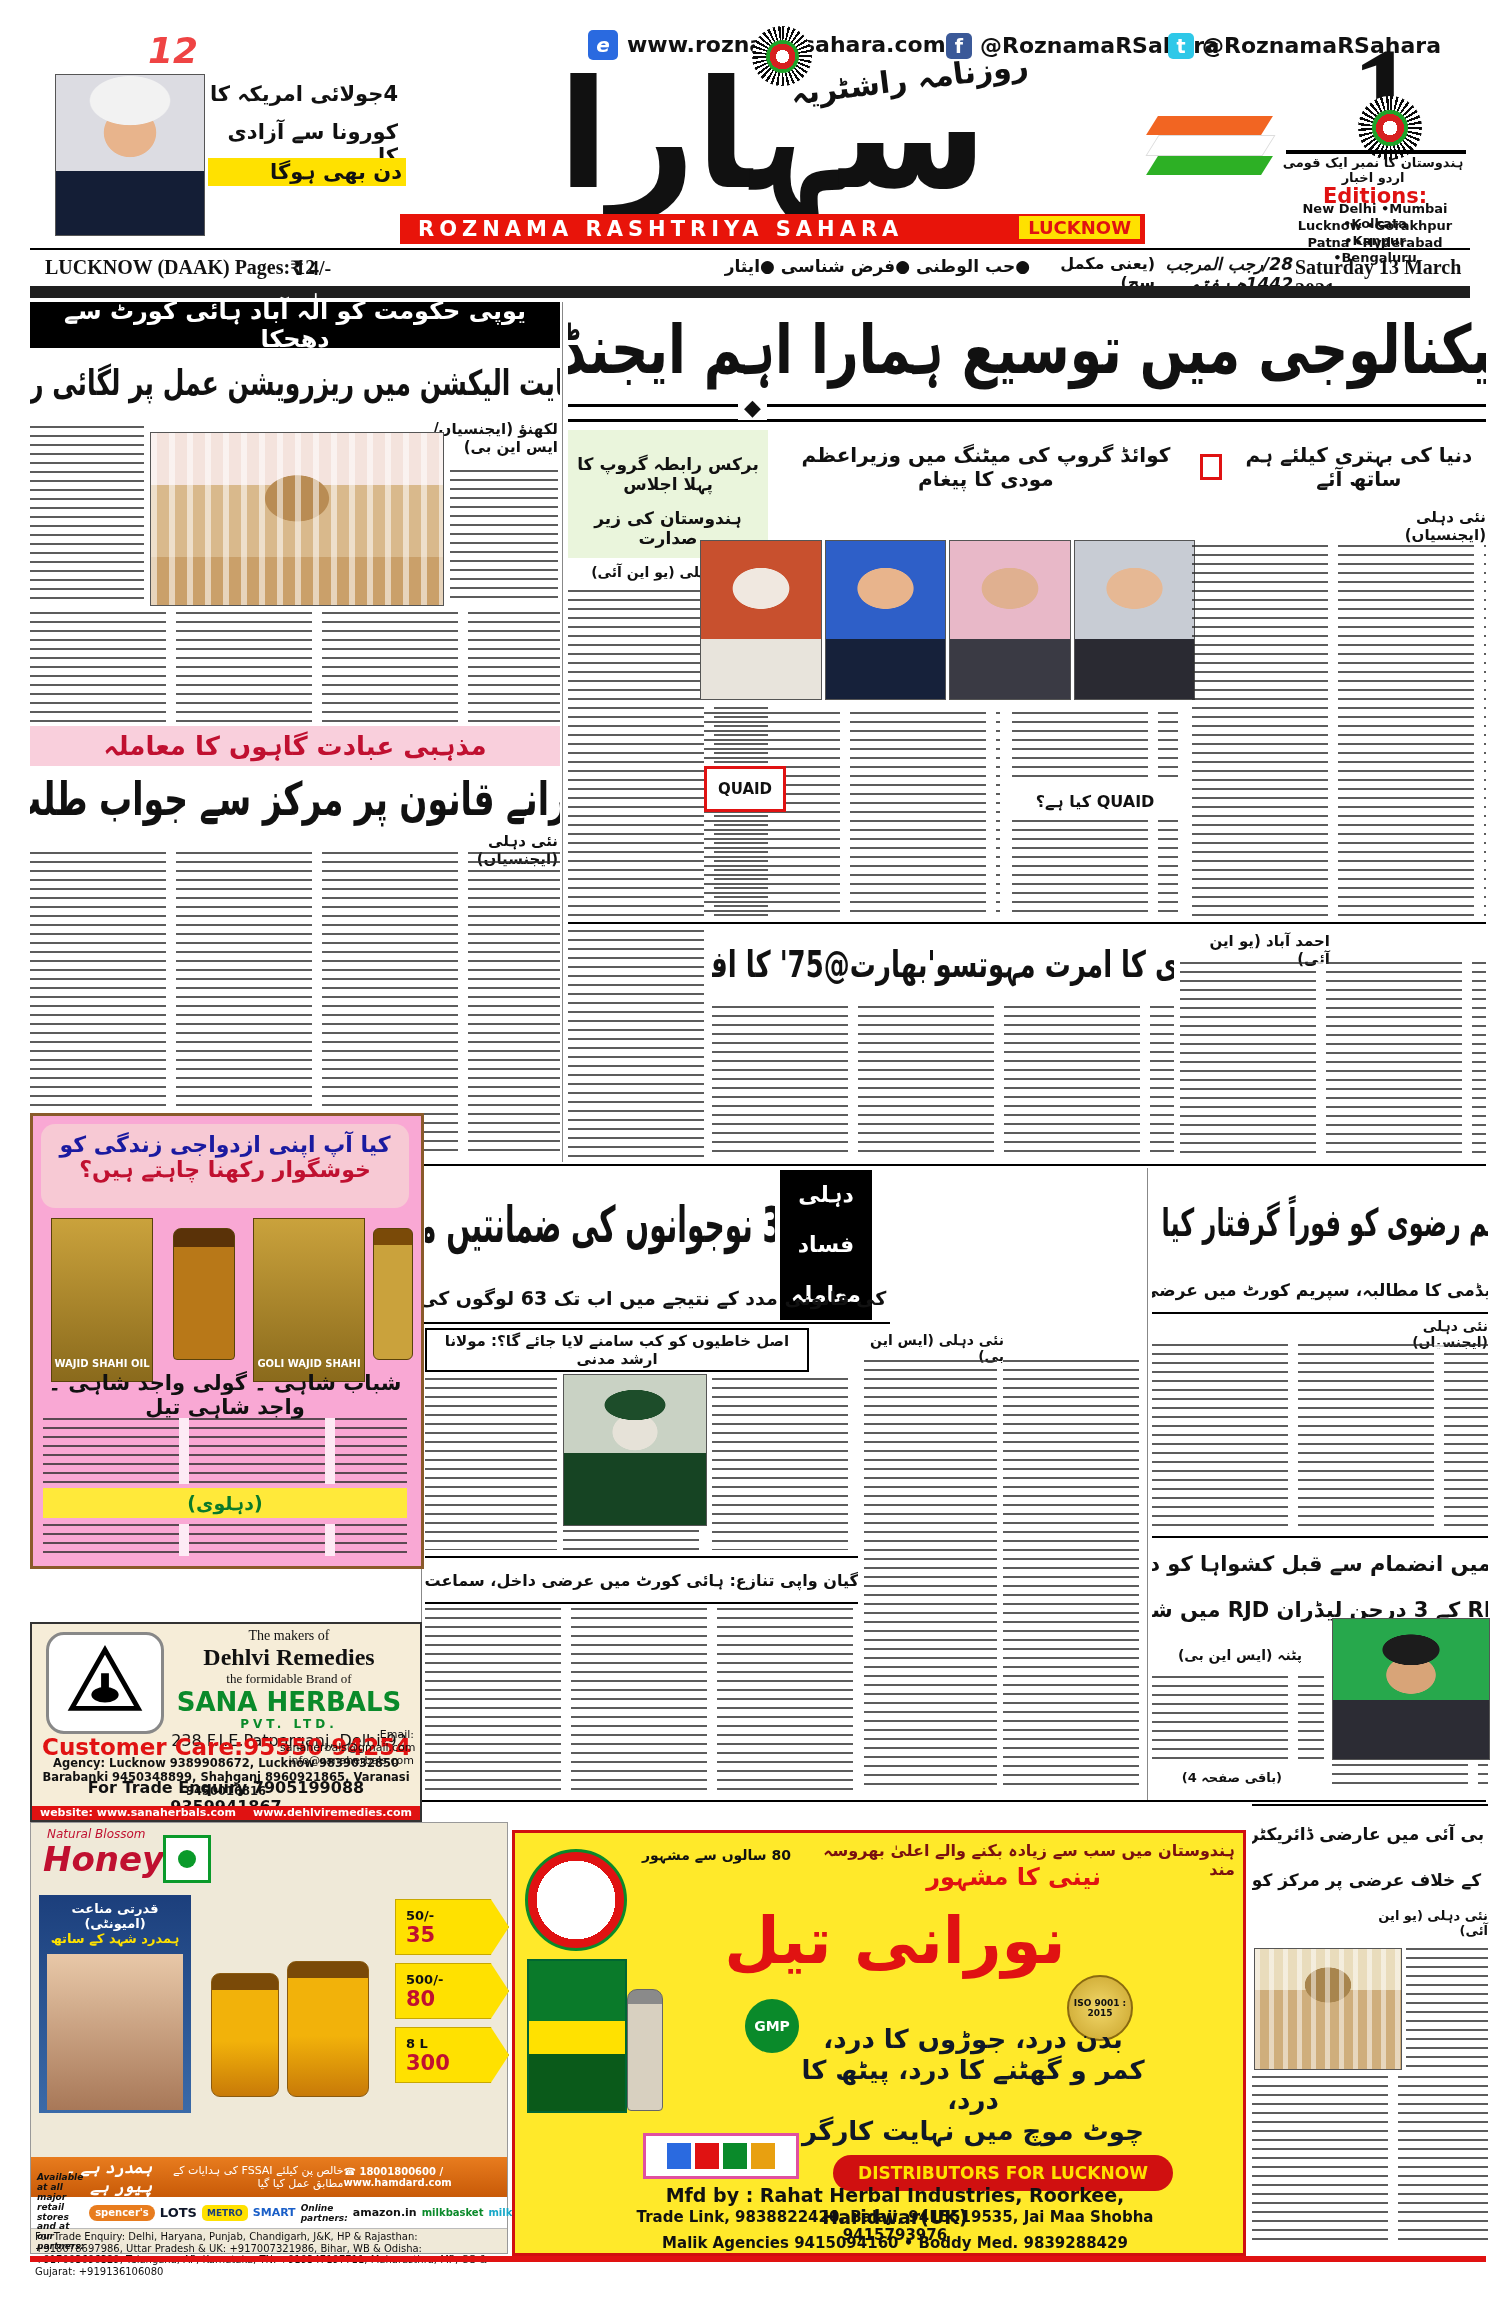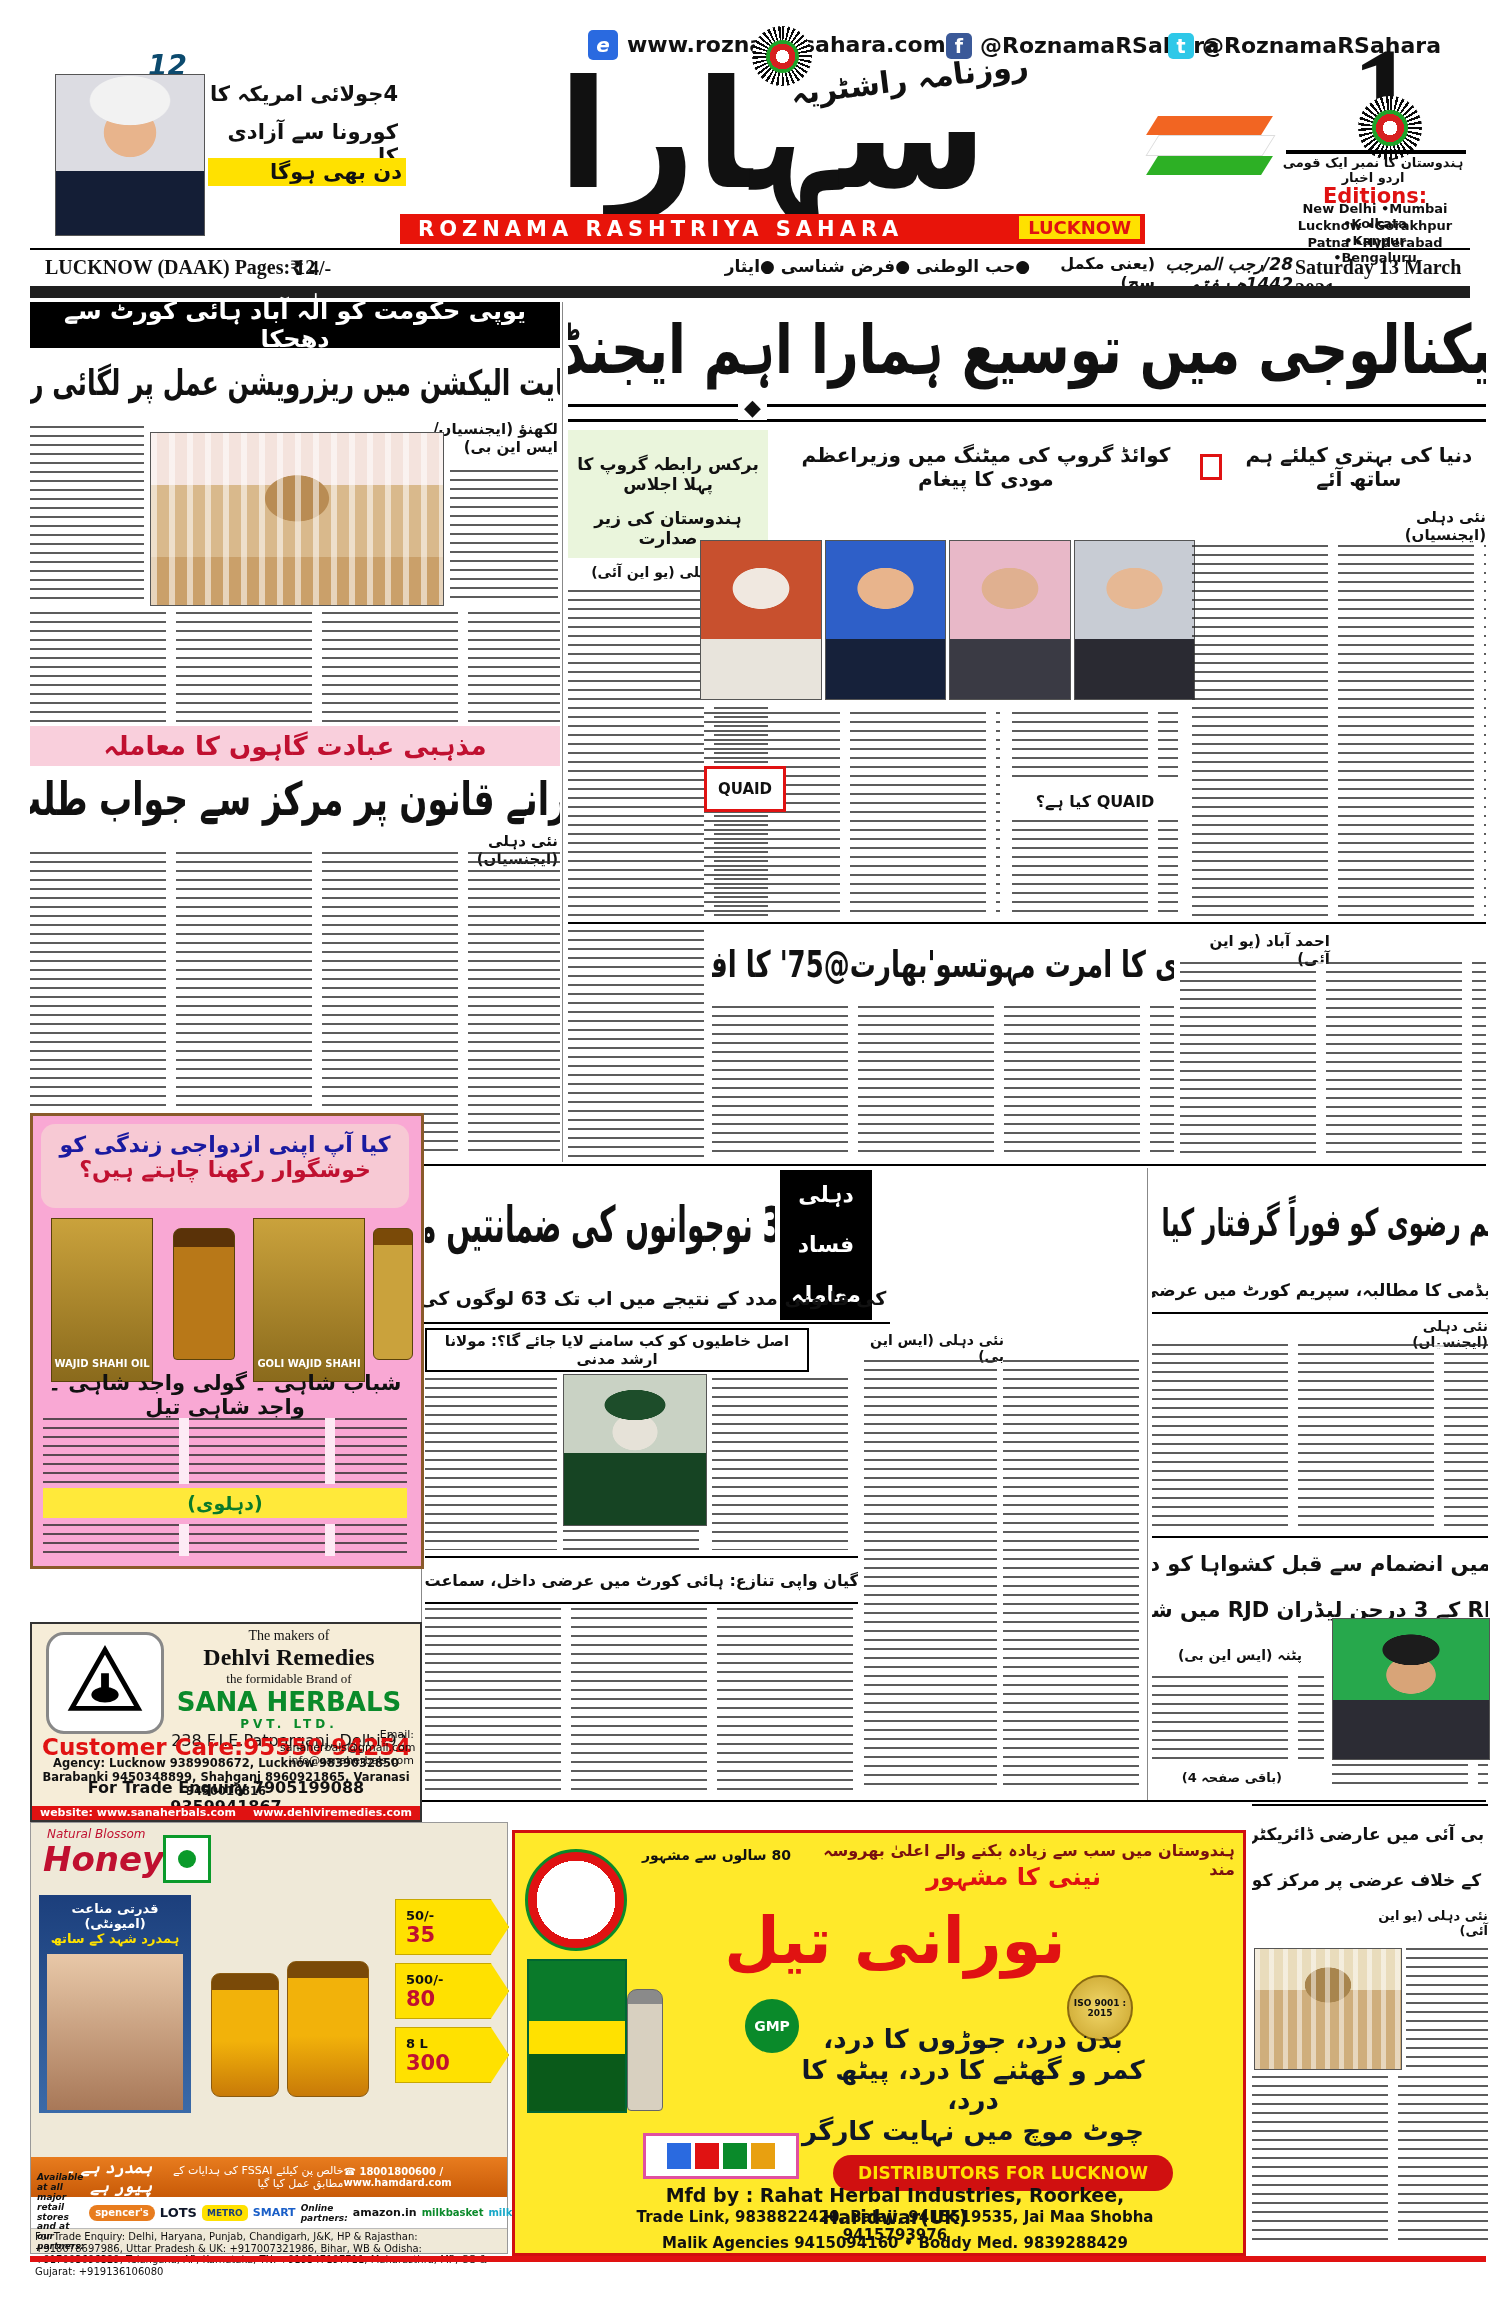--- a/index.html
+++ b/index.html
@@ -53,21 +53,21 @@
 
 <div id="page">
 
   <div class="abs logo-sq" style="left:588px;top:30px;width:30px;height:30px;background:#2a6ae0;font-size:20px;font-style:italic;">e</div>
   <div class="abs b" style="left:627px;top:32px;font-size:22px;">www.roznamasahara.com</div>
   <div class="abs logo-sq" style="left:946px;top:33px;width:26px;height:26px;background:#3b5998;font-size:19px;">f</div>
   <div class="abs b" style="left:980px;top:33px;font-size:22px;">@RoznamaRSahara</div>
   <div class="abs logo-sq" style="left:1168px;top:33px;width:26px;height:26px;background:#2ec8e8;font-size:19px;">t</div>
   <div class="abs b" style="left:1202px;top:33px;font-size:22px;">@RoznamaRSahara</div>
 
-  <div class="abs b" style="left:148px;top:49px;font-size:28px;color:#0c4a6e;font-style:italic;">12</div>
+  <div class="abs b" style="left:148px;top:30px;font-size:36px;color:#ef4444;font-style:italic;">12</div>
   <div class="abs photo ph-biden" style="left:55px;top:74px;width:148px;height:160px;"></div>
   <div class="abs u b" style="left:208px;top:82px;width:190px;font-size:21px;">4جولائی امریکہ کا</div>
   <div class="abs u b" style="left:208px;top:120px;width:190px;font-size:21px;">کورونا سے آزادی کا</div>
   <div class="abs u b" style="left:208px;top:158px;width:190px;font-size:21px;background:#ffe100;padding:2px 4px;">دن بھی ہوگا</div>
 
   <div class="abs burst" style="left:752px;top:26px;width:60px;height:60px;">
       <div class="burst-in"></div>
     </div>
   <div class="abs u b" style="left:790px;top:62px;font-size:30px;transform:rotate(-7deg);">روزنامہ راشٹریہ</div>
   <div class="abs u ctr" style="left:400px;top:55px;width:745px;height:160px;font-size:150px;font-weight:bold;">سہارا</div>

